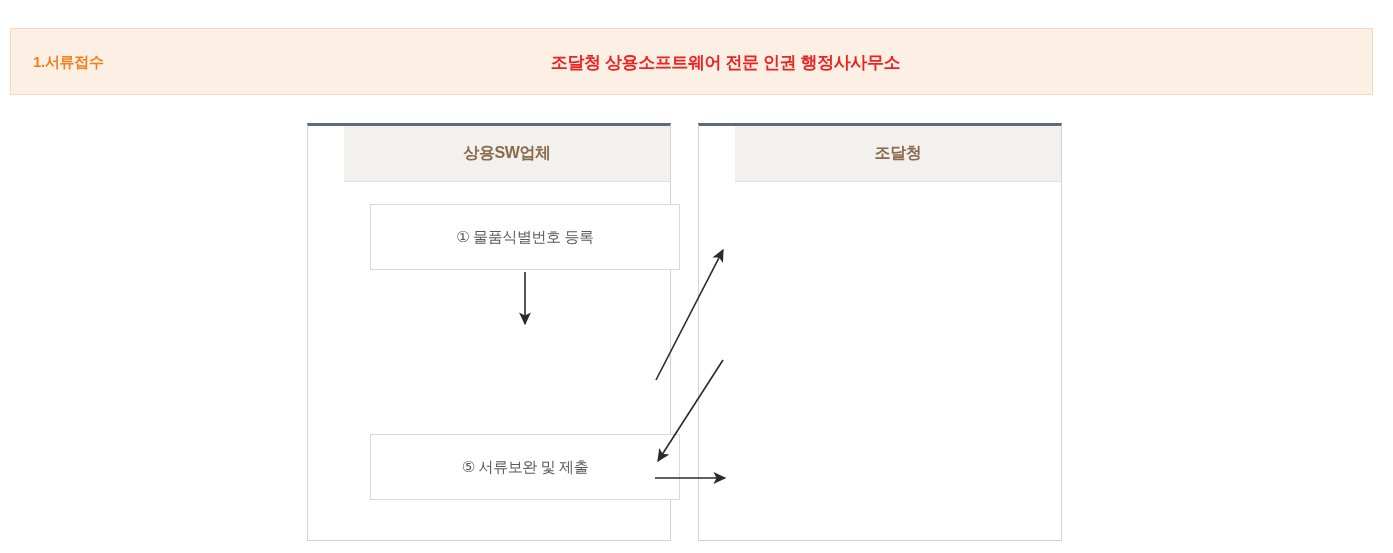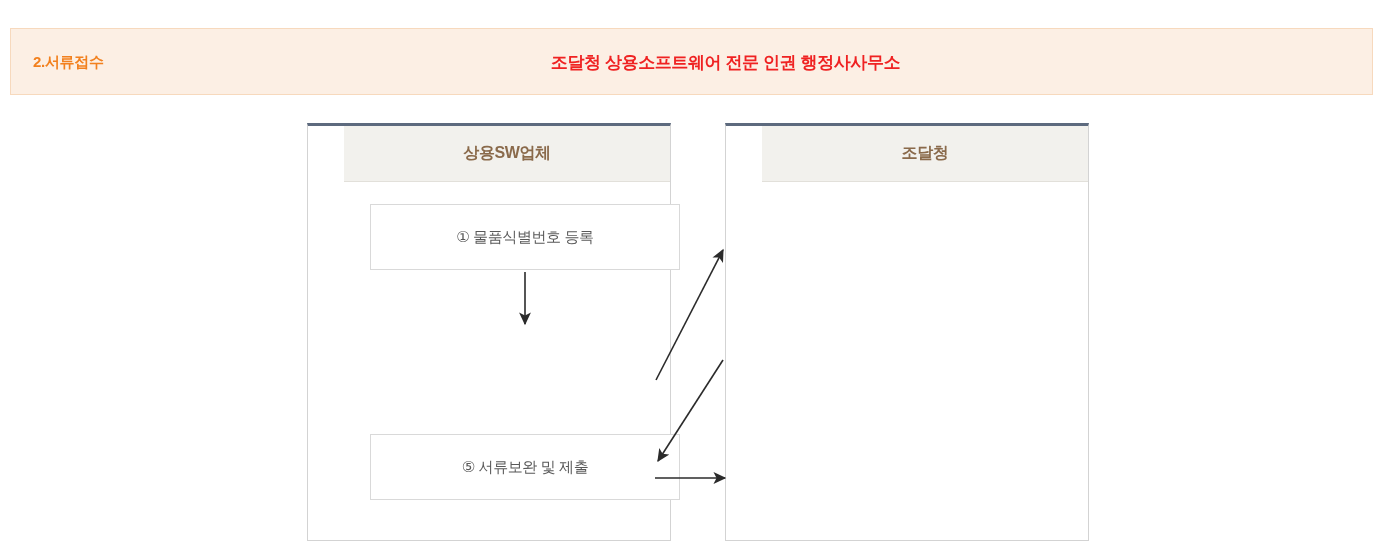--- a/index.html
+++ b/index.html
@@ -73,21 +73,21 @@
     top: 28px;
     width: 364px;
     height: 418px;
     background: #ffffff;
     border: 1px solid #d3d3d3;
     border-top: 3px solid #5d6a7e;
     padding-left: 36px;
   }
 
   .column.left  { left: 307px; }
-  .column.right { left: 725px; }
+  .column.right { left: 698px; }
 
   .column-header {
     height: 56px;
     background: #f2f1ed;
     border-bottom: 1px solid #e2e0da;
     display: flex;
     align-items: center;
     justify-content: center;
   }
 
@@ -146,21 +146,21 @@
     height: 458px;
     pointer-events: none;
   }
 </style>
 </head>
 <body>
 
 <div class="page">
 
   <div class="banner">
-    <div class="banner-step">2.서류접수</div>
+    <div class="banner-step">1.서류접수</div>
     <div class="banner-title">조달청 상용소프트웨어 전문 인권 행정사사무소</div>
   </div>
 
   <div class="diagram">
 
     <div class="column left">
       <div class="column-header">
         <span class="column-header-label">상용SW업체</span>
       </div>
       <div class="column-body">

